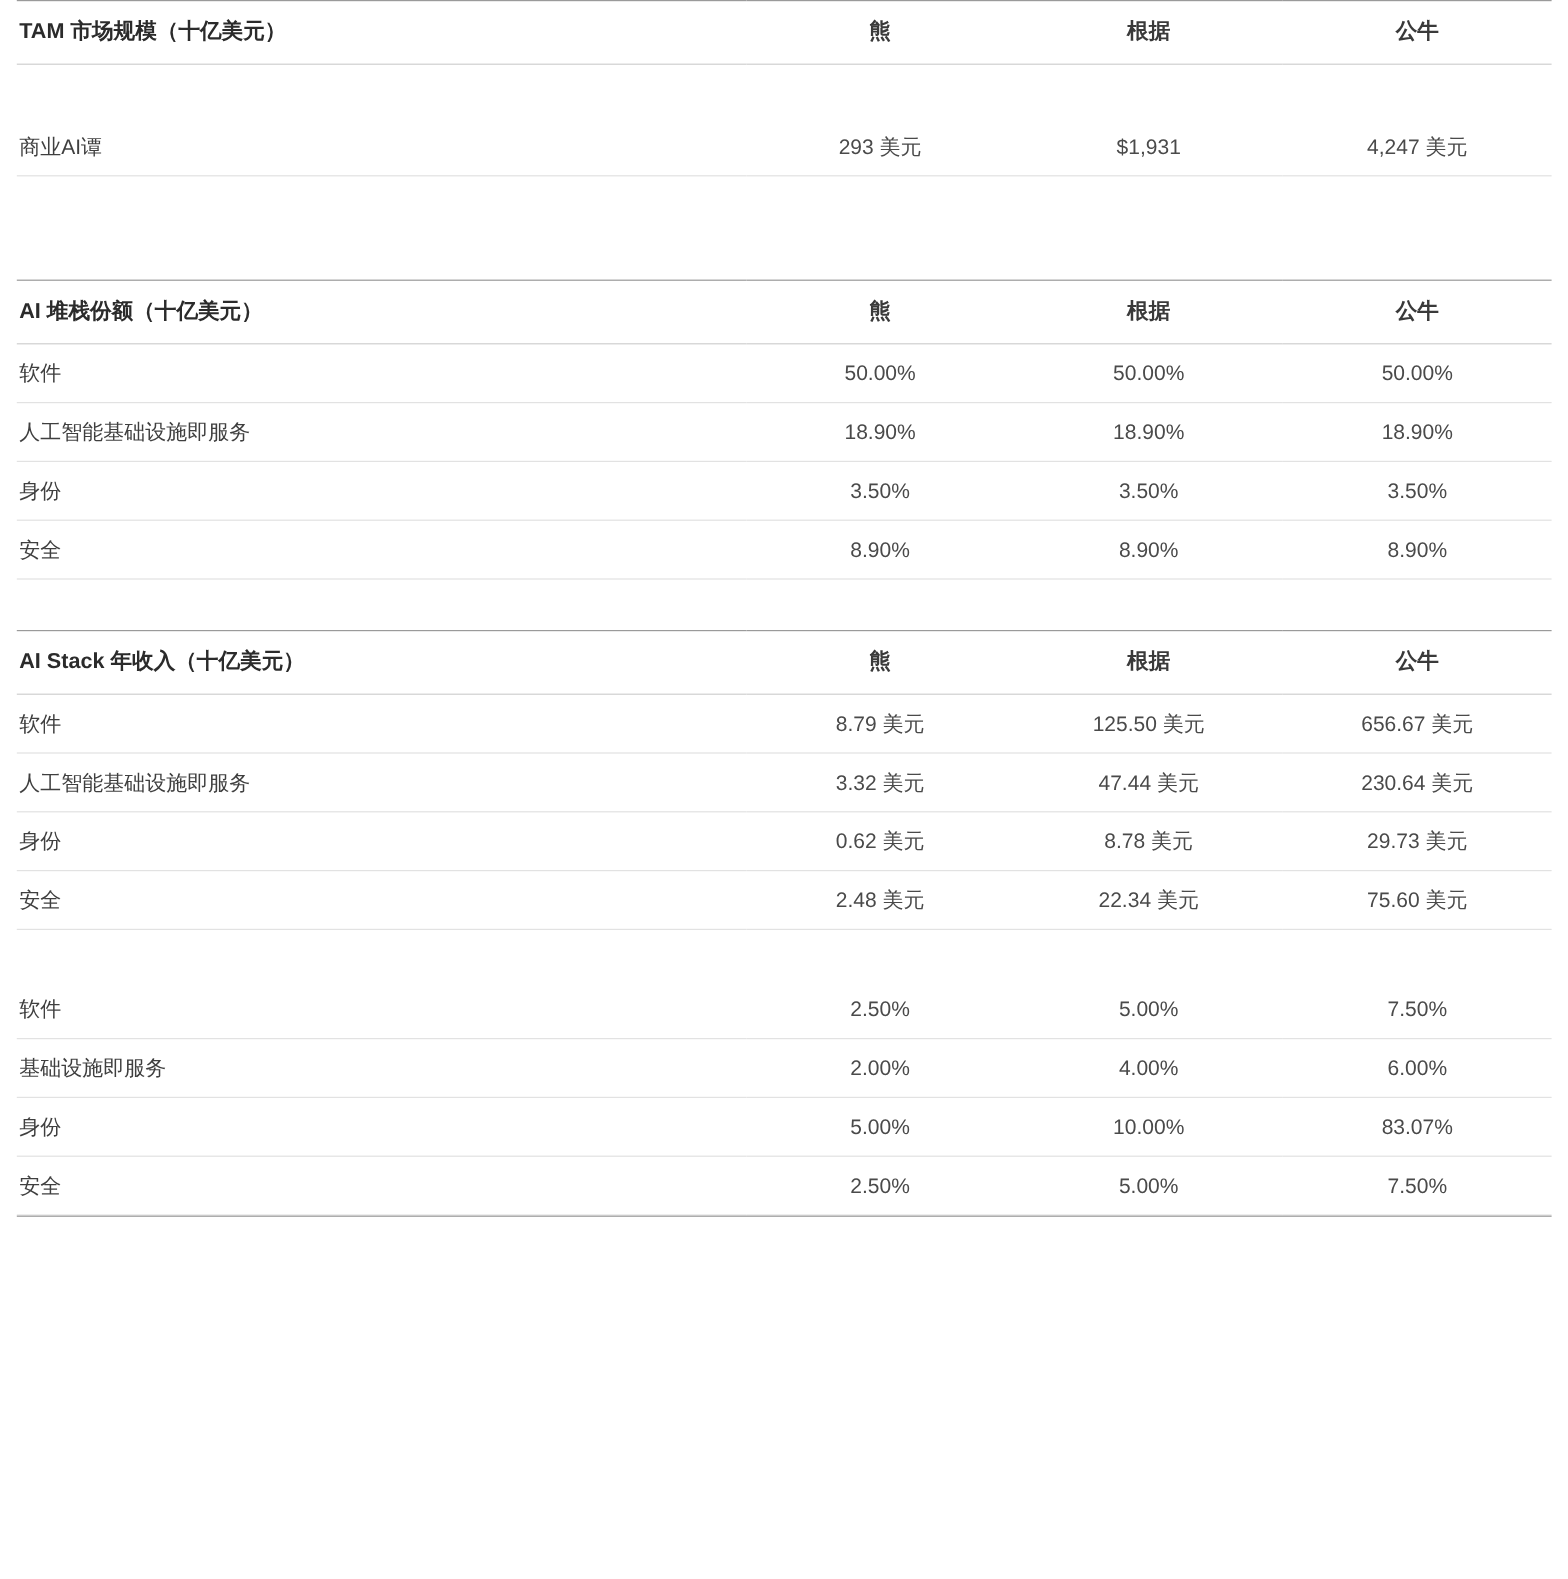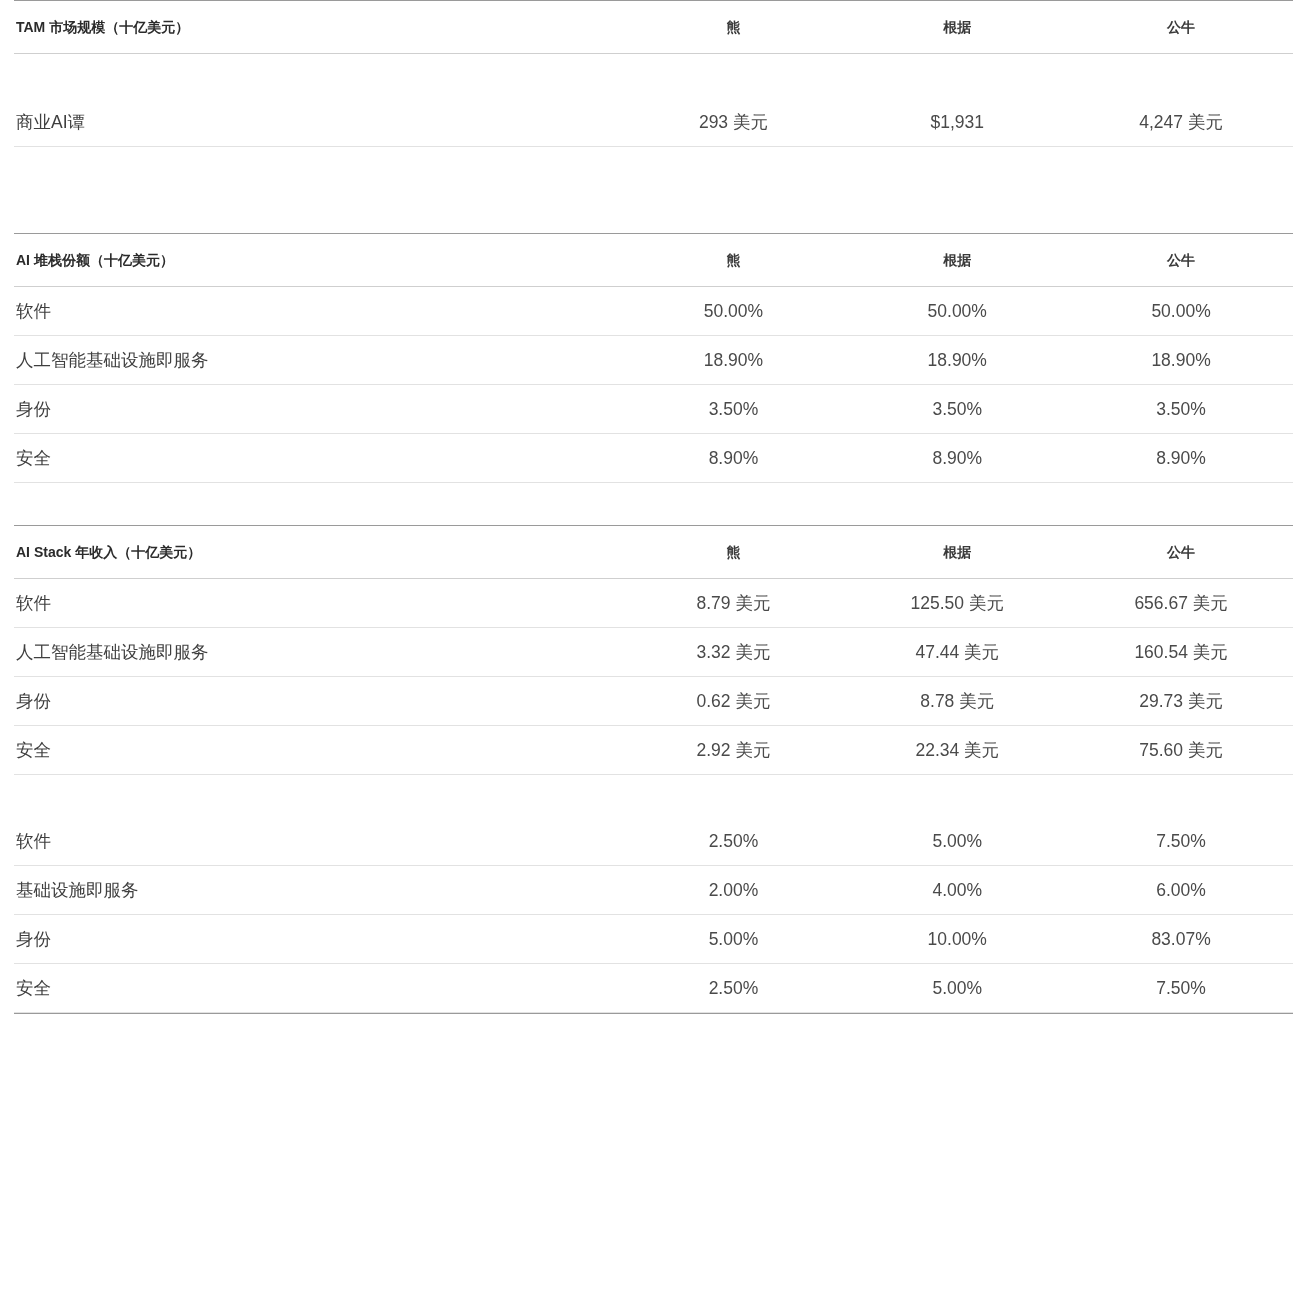--- a/index.html
+++ b/index.html
@@ -46,21 +46,21 @@
     font-size: 17.5px;
     line-height: 1.2;
     color: #3f3f3f;
   }
   .cell.label { justify-content: flex-start; padding-left: 2px; }
   .cell.num   { justify-content: center; color: #4a4a4a; }
   tr.section-head .cell {
     height: 52px;
     font-weight: bold;
     color: #2b2b2b;
-    font-size: 14px;
+    font-size: 18px;
   }
   tr.section-head .cell.num { font-weight: bold; color: #3a3a3a; }
   tr.total-row .cell { font-weight: bold; color: #2b2b2b; }
   tr.spacer td {
     height: 44px;
     border-bottom: none !important;
     border-top: none !important;
   }
   tr.gap-line td {
     height: 42px;
@@ -258,21 +258,21 @@
             <td>
               <div class="cell label">人工智能基础设施即服务</div>
             </td>
             <td>
               <div class="cell num">3.32 美元</div>
             </td>
             <td>
               <div class="cell num">47.44 美元</div>
             </td>
             <td>
-              <div class="cell num">160.54 美元</div>
+              <div class="cell num">230.64 美元</div>
             </td>
           </tr>
           <tr class="data-row">
             <td>
               <div class="cell label">身份</div>
             </td>
             <td>
               <div class="cell num">0.62 美元</div>
             </td>
             <td>
@@ -280,21 +280,21 @@
             </td>
             <td>
               <div class="cell num">29.73 美元</div>
             </td>
           </tr>
           <tr class="data-row">
             <td>
               <div class="cell label">安全</div>
             </td>
             <td>
-              <div class="cell num">2.92 美元</div>
+              <div class="cell num">2.48 美元</div>
             </td>
             <td>
               <div class="cell num">22.34 美元</div>
             </td>
             <td>
               <div class="cell num">75.60 美元</div>
             </td>
           </tr>
           <tr class="gap-line">
             <td></td>

